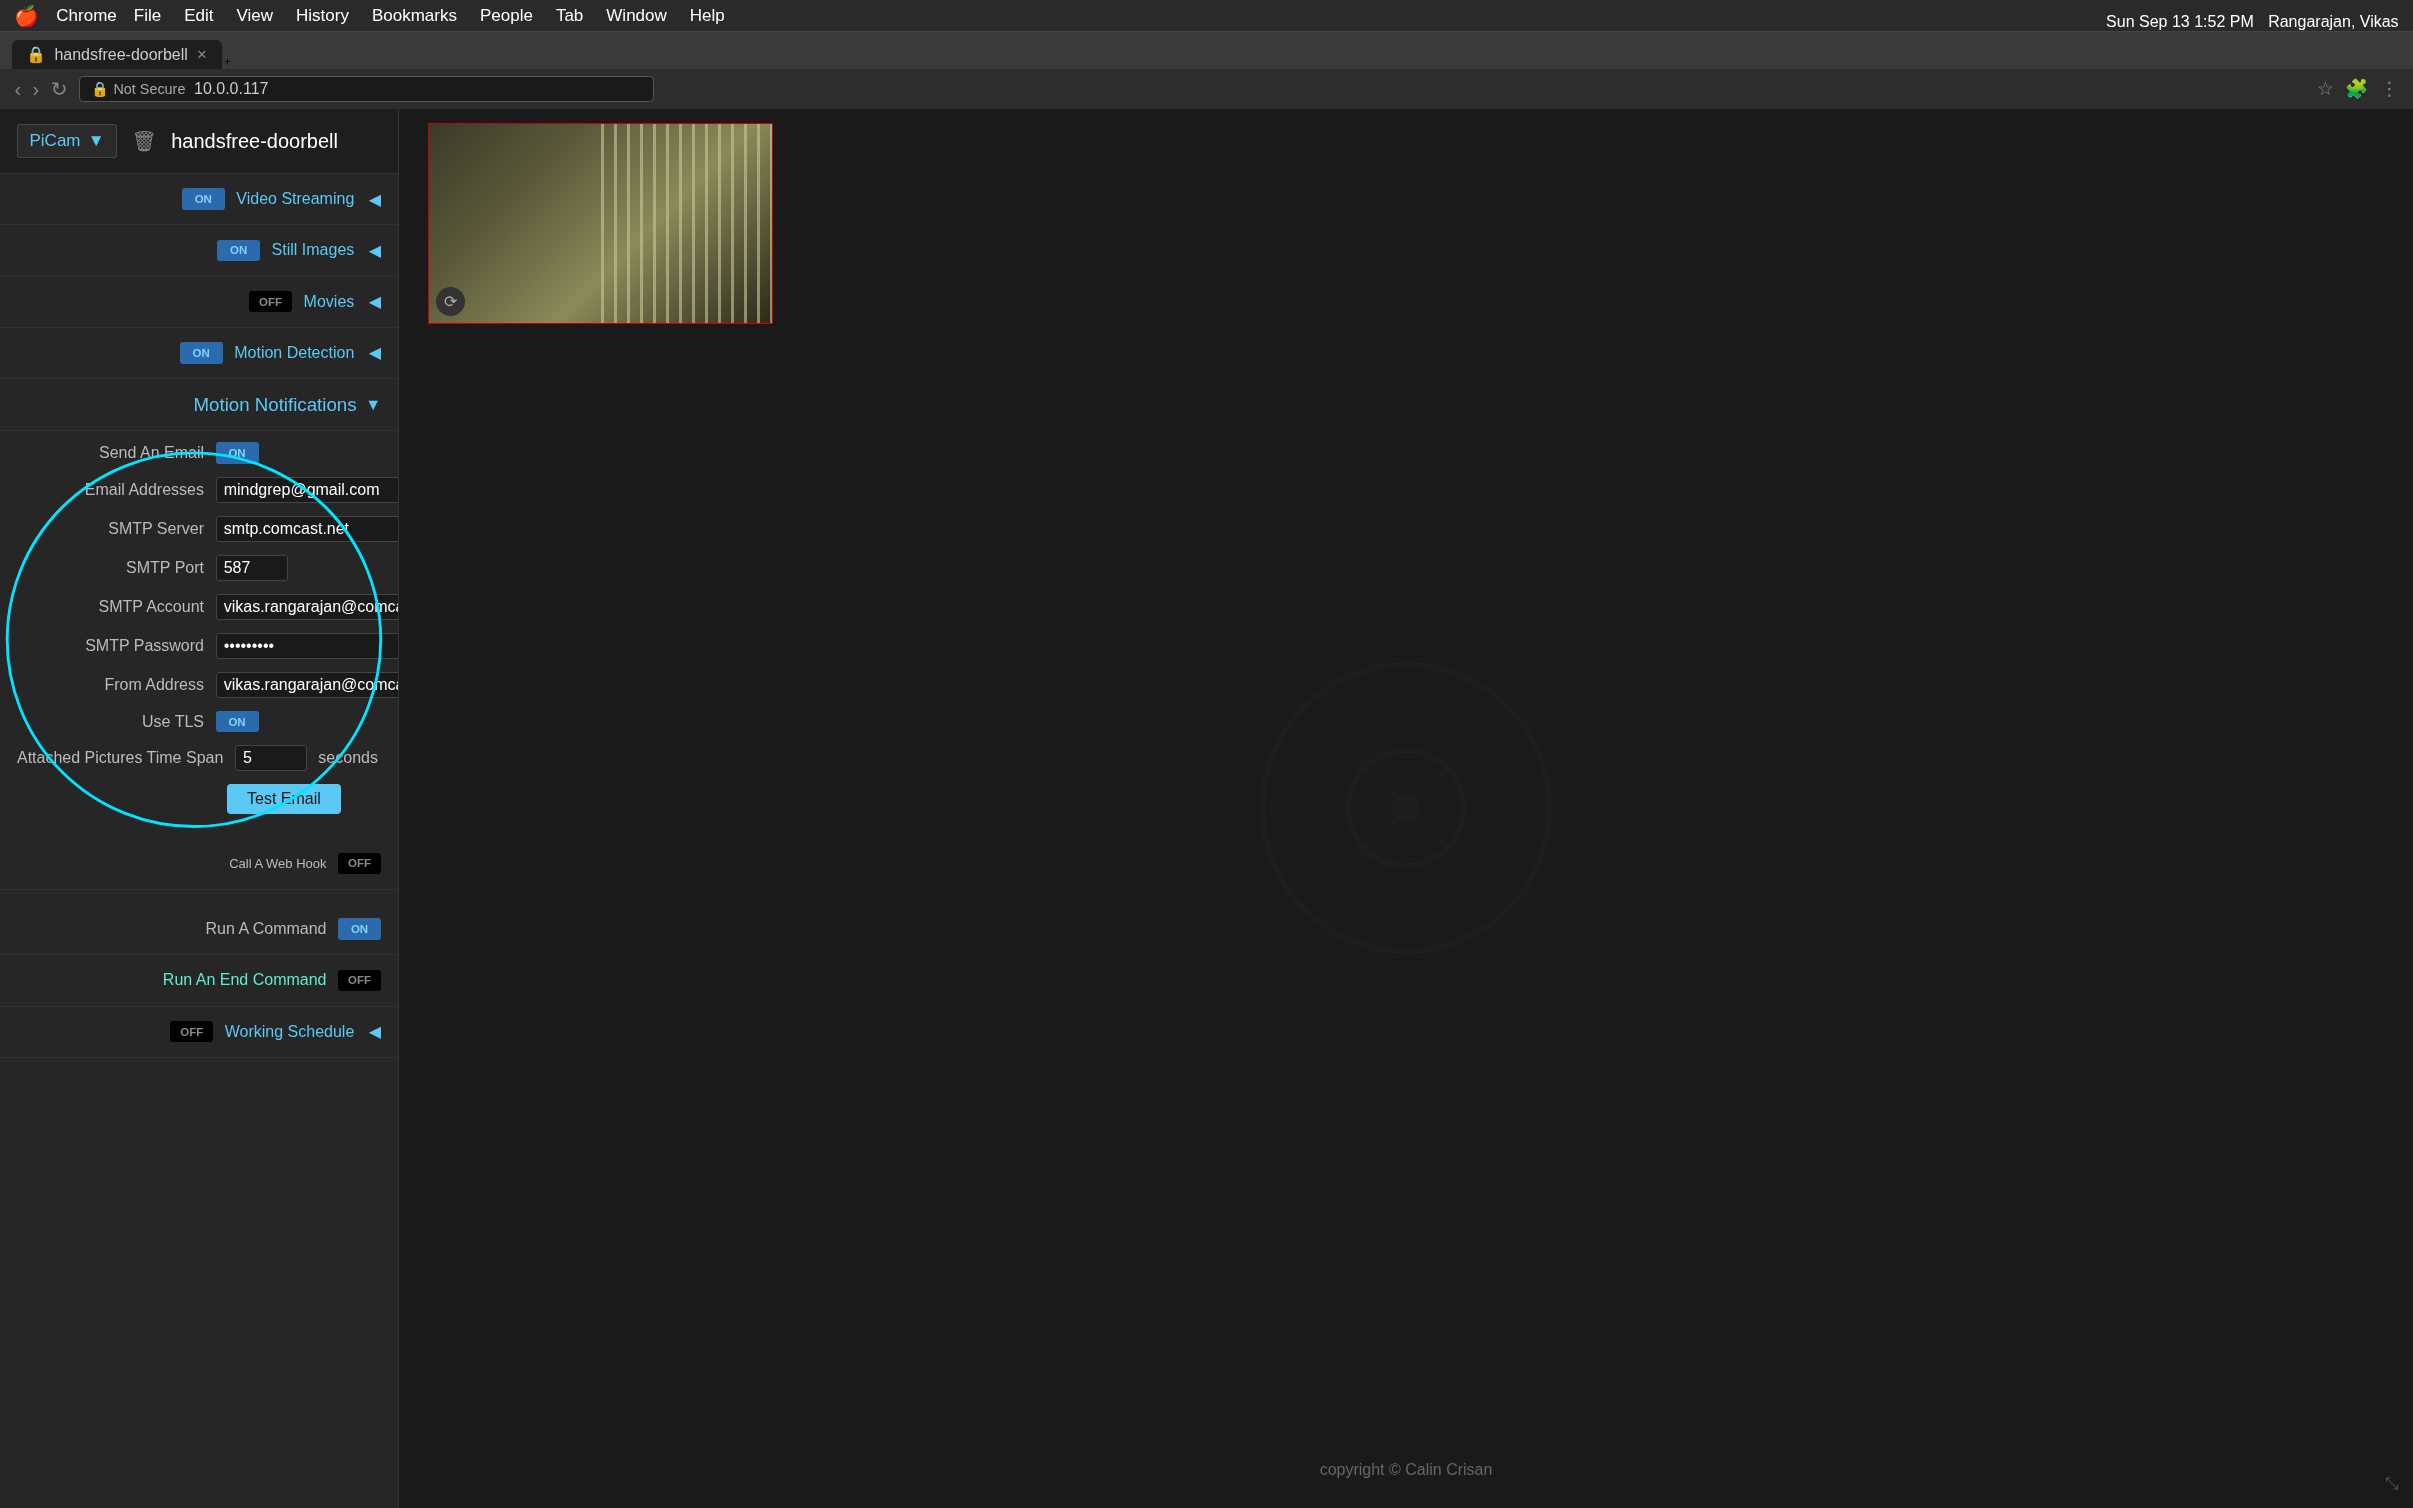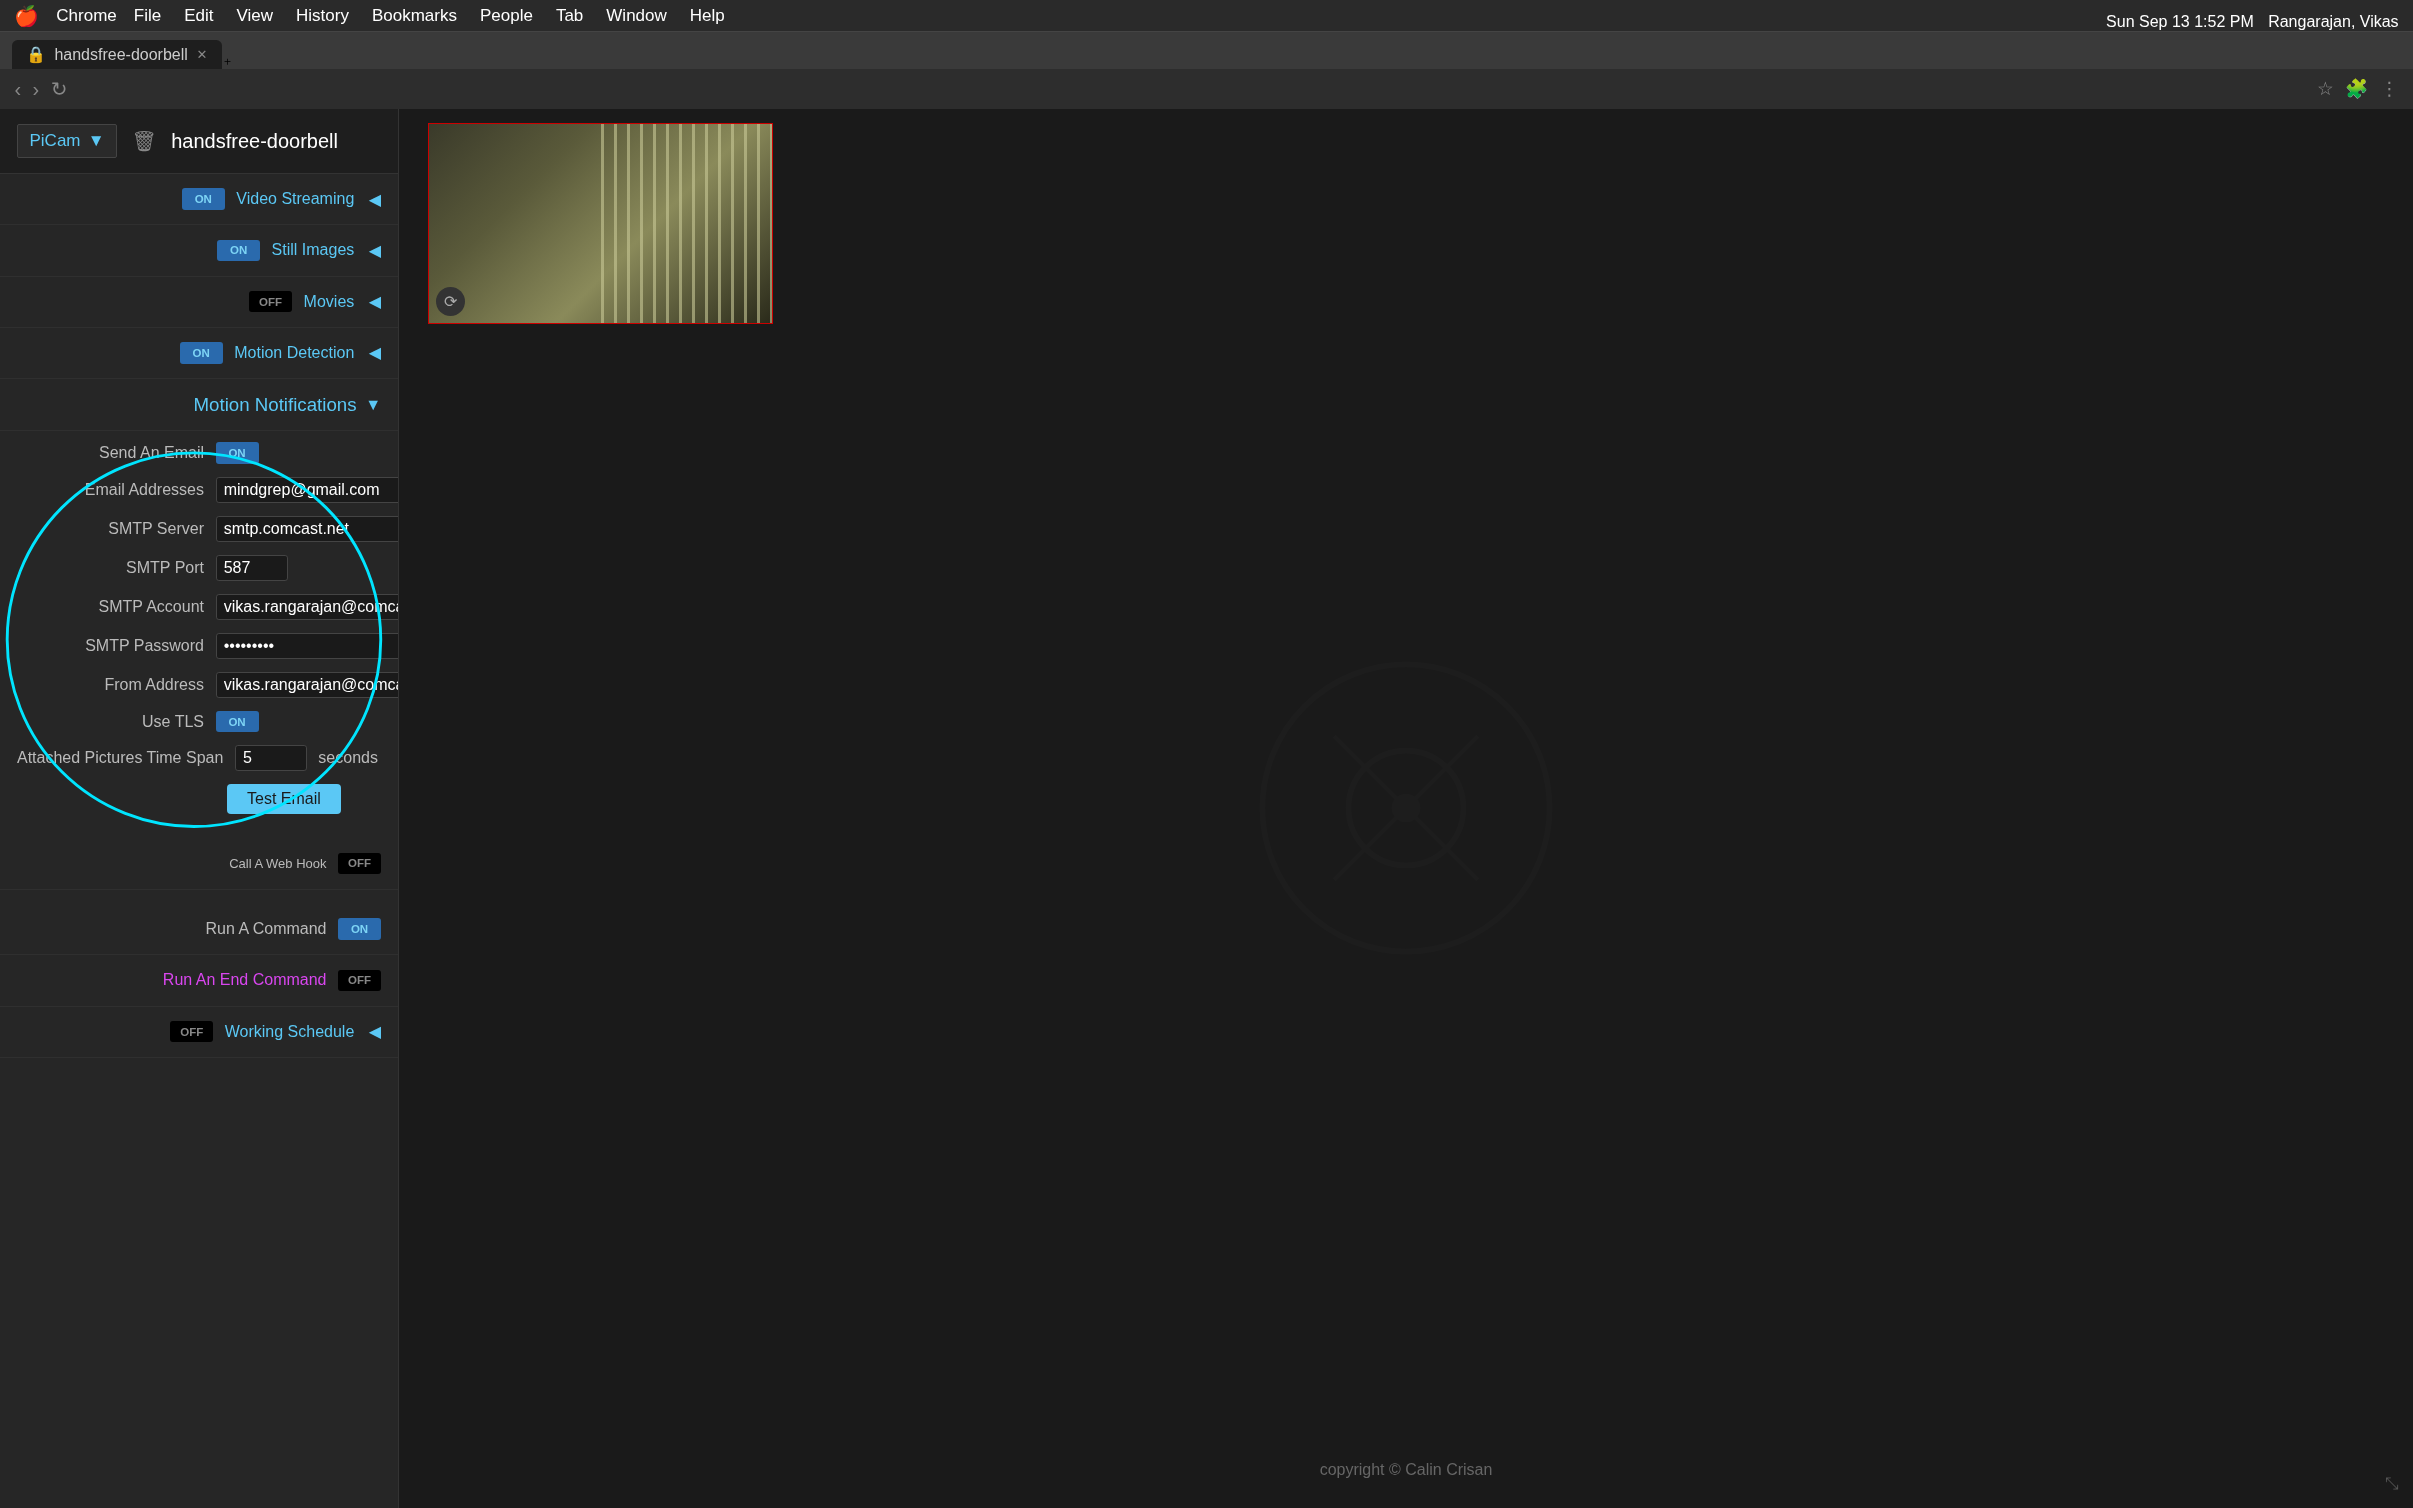--- a/index.html
+++ b/index.html
@@ -369,20 +369,24 @@
       <span>🔒</span>
       <span>handsfree-doorbell</span>
       <span class="tab-close">✕</span>
     </div>
     <span class="tab-plus">＋</span>
   </div>
   <div class="address-bar">
     <span class="nav-btn">‹</span>
     <span class="nav-btn">›</span>
     <span class="nav-btn">↻</span>
+    <div class="url-box">
+      <span class="url-lock">🔒 Not Secure</span>
+      <span>10.0.0.117</span>
+    </div>
     <div class="address-right">
       <span>☆</span>
       <span>🧩</span>
       <span>⋮</span>
     </div>
   </div>
 </div>
 
 <div class="app-container">
 
@@ -491,21 +495,21 @@
 
     <div class="separator-row"></div>
 
     <div class="section-row">
       <span class="form-label" style="flex:1;text-align:right;color:#bbb;font-size:16px;">Run A Command</span>
       <button class="toggle-btn toggle-on">ON</button>
     </div>
 
 
     <div class="section-row">
-      <span class="form-label" style="flex:1;text-align:right;color:#d946ef;font-size:16px;">Run An End Command</span>
+      <span class="form-label" style="flex:1;text-align:right;color:#5eead4;font-size:16px;">Run An End Command</span>
       <button class="toggle-btn toggle-off">OFF</button>
     </div>
 
     <div class="section-row">
       <button class="toggle-btn toggle-off">OFF</button>
       <span class="section-label">Working Schedule</span>
       <span class="collapse-arrow">◀</span>
     </div>
 
   </div>

